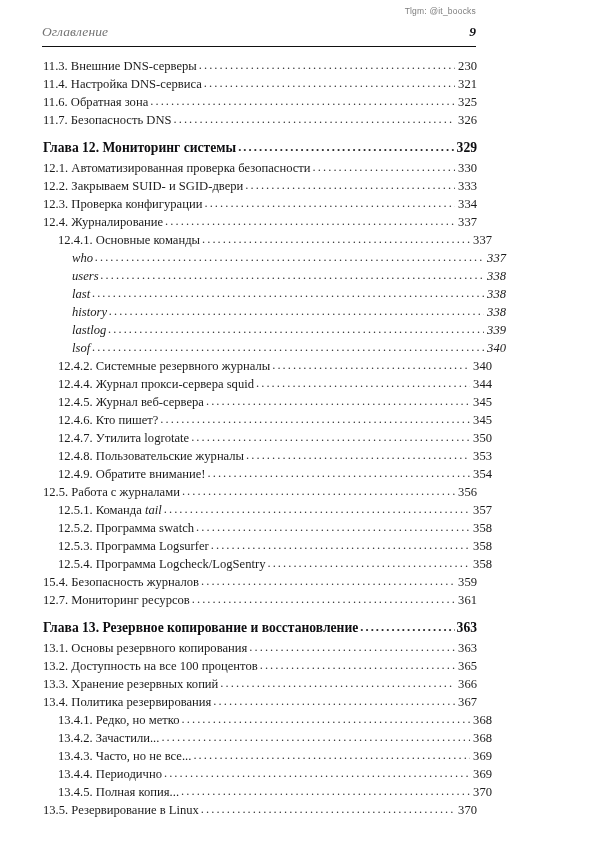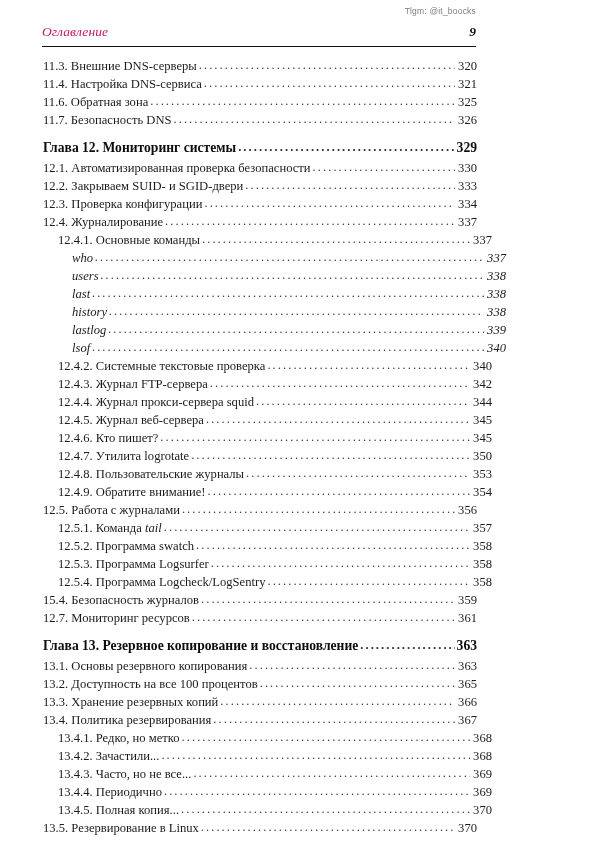--- a/index.html
+++ b/index.html
@@ -47,21 +47,21 @@
     height: 22px;
     border-bottom: 1.3px solid #111;
     display: flex;
     align-items: flex-start;
     justify-content: space-between;
   }
   .runhead-title {
     font-style: italic;
     font-size: 13.5px;
     line-height: 16px;
-    color: #be185d;
+    color: #737373;
     letter-spacing: 0.1px;
   }
   .runhead-folio {
     font-style: italic;
     font-weight: bold;
     font-size: 13.5px;
     line-height: 16px;
     color: #101014;
   }
 
@@ -136,21 +136,21 @@
 
   <div class="runhead">
     <div class="runhead-title">Оглавление</div>
     <div class="runhead-folio">9</div>
   </div>
 
   <div class="toc" id="toc-list">
       <div class="entry lvl1">
         <span class="label">11.3. Внешние DNS-серверы</span>
         <span class="leader"></span>
-        <span class="folio">320</span>
+        <span class="folio">230</span>
       </div>
       <div class="entry lvl1">
         <span class="label">11.4. Настройка DNS-сервиса</span>
         <span class="leader"></span>
         <span class="folio">321</span>
       </div>
       <div class="entry lvl1">
         <span class="label">11.6. Обратная зона</span>
         <span class="leader"></span>
         <span class="folio">325</span>
@@ -214,28 +214,23 @@
         <span class="label">lastlog</span>
         <span class="leader"></span>
         <span class="folio">339</span>
       </div>
       <div class="entry lvl3">
         <span class="label">lsof</span>
         <span class="leader"></span>
         <span class="folio">340</span>
       </div>
       <div class="entry lvl2">
-        <span class="label">12.4.2. Системные текстовые проверка</span>
+        <span class="label">12.4.2. Системные резервного журналы</span>
         <span class="leader"></span>
         <span class="folio">340</span>
-      </div>
-      <div class="entry lvl2">
-        <span class="label">12.4.3. Журнал FTP-сервера</span>
-        <span class="leader"></span>
-        <span class="folio">342</span>
       </div>
       <div class="entry lvl2">
         <span class="label">12.4.4. Журнал прокси-сервера squid</span>
         <span class="leader"></span>
         <span class="folio">344</span>
       </div>
       <div class="entry lvl2">
         <span class="label">12.4.5. Журнал веб-сервера</span>
         <span class="leader"></span>
         <span class="folio">345</span>

